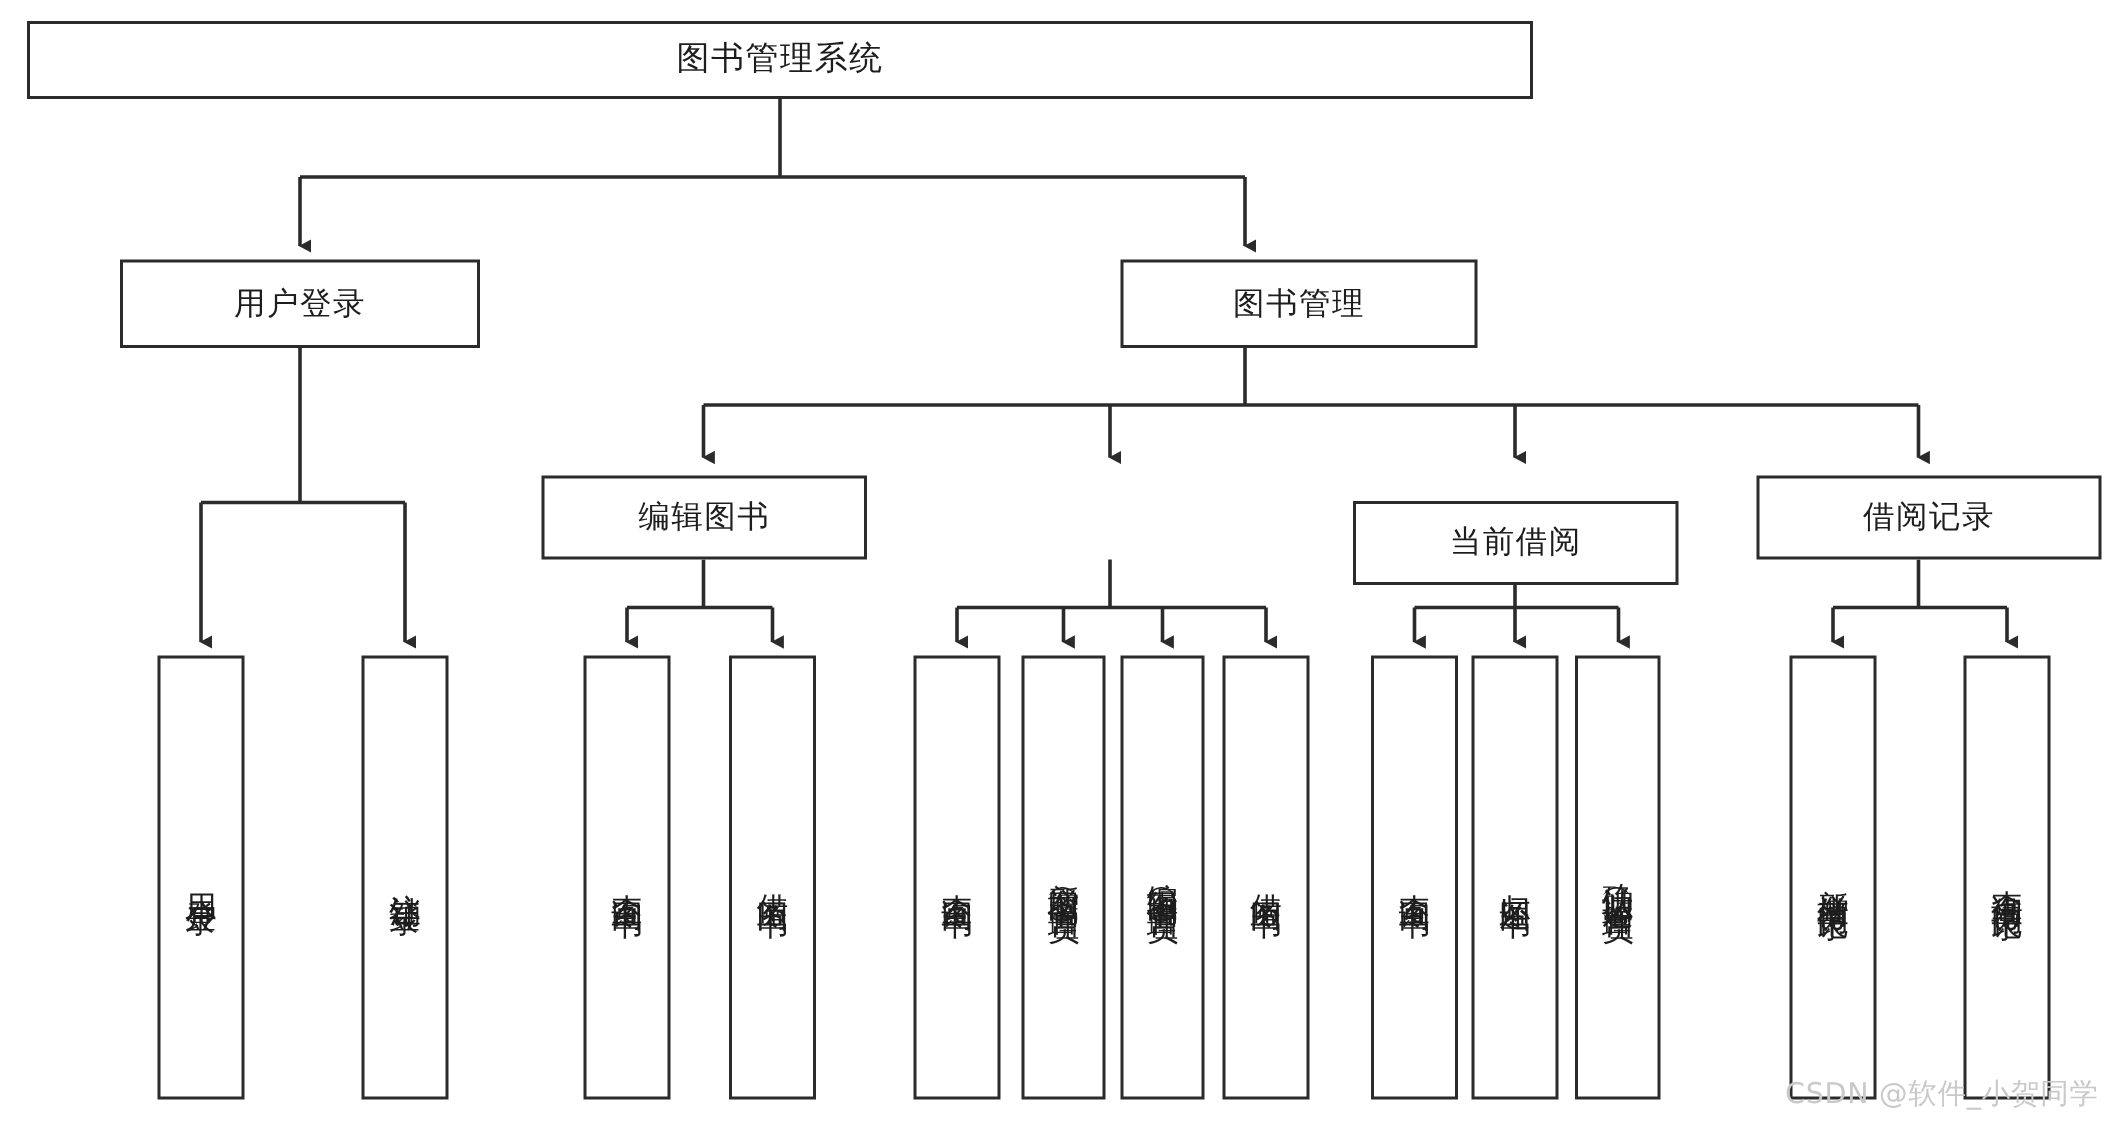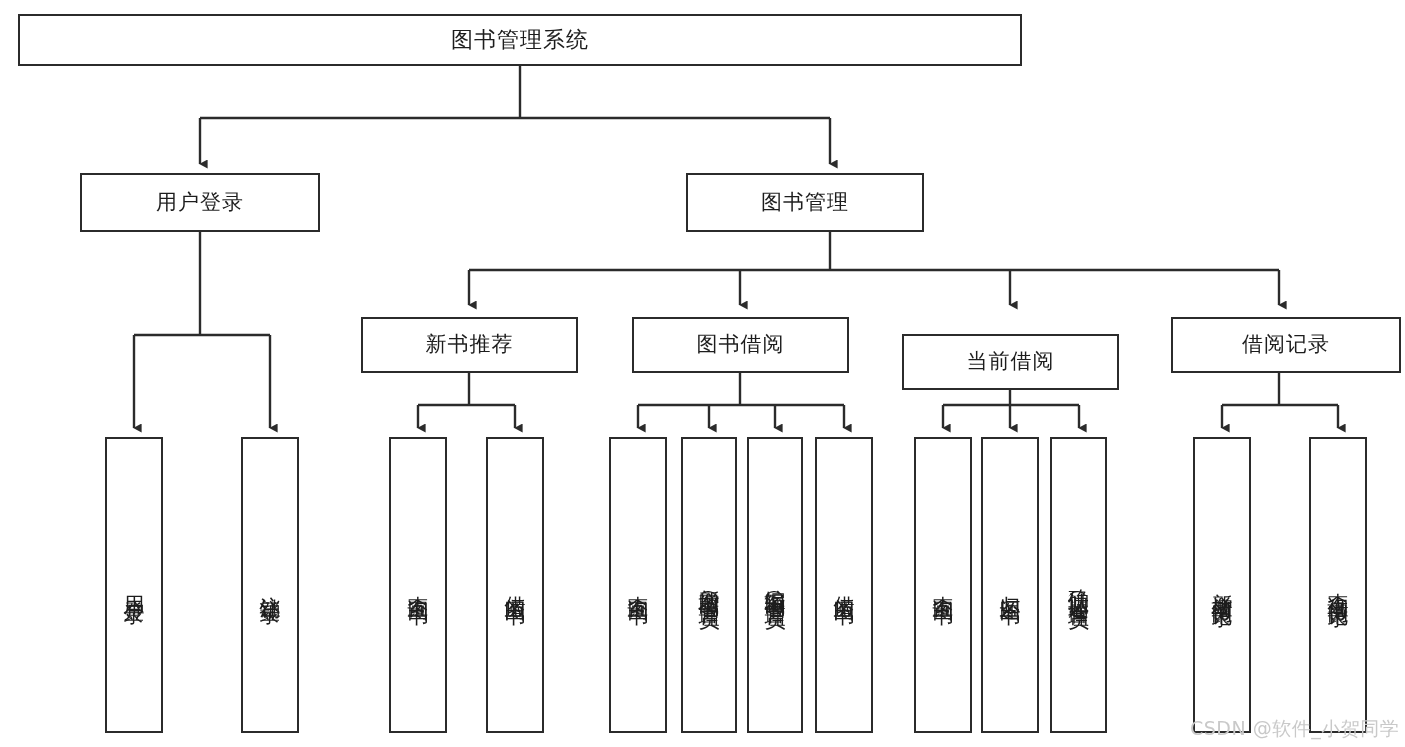--- a/index.html
+++ b/index.html
@@ -127,29 +127,26 @@
     </g>
   </svg>
 
   <div class="node horiz root" style="left:18px; top:14px; width:1004px; height:52px;">
     <span class="label">图书管理系统</span>
   </div>
 
   <div class="node horiz" style="left:80px; top:173px; width:240px; height:59px;">
     <span class="label">用户登录</span>
   </div>
-  <div class="node horiz" style="left:686px; top:173px; width:238px; height:59px;">
+  <div class="node horiz" style="left:747px; top:173px; width:238px; height:59px;">
     <span class="label">图书管理</span>
   </div>
 
   <div class="node horiz" style="left:361px; top:317px; width:217px; height:56px;">
-    <span class="label">新书推荐</span>
-  </div>
-  <div class="node horiz" style="left:632px; top:317px; width:217px; height:56px;">
-    <span class="label">图书借阅</span>
+    <span class="label">编辑图书</span>
   </div>
   <div class="node horiz" style="left:902px; top:334px; width:217px; height:56px;">
     <span class="label">当前借阅</span>
   </div>
   <div class="node horiz" style="left:1171px; top:317px; width:230px; height:56px;">
     <span class="label">借阅记录</span>
   </div>
 
   <div class="node vert" style="left:105px; top:437px; width:58px; height:296px;">
     <span class="label">用户登录</span>

